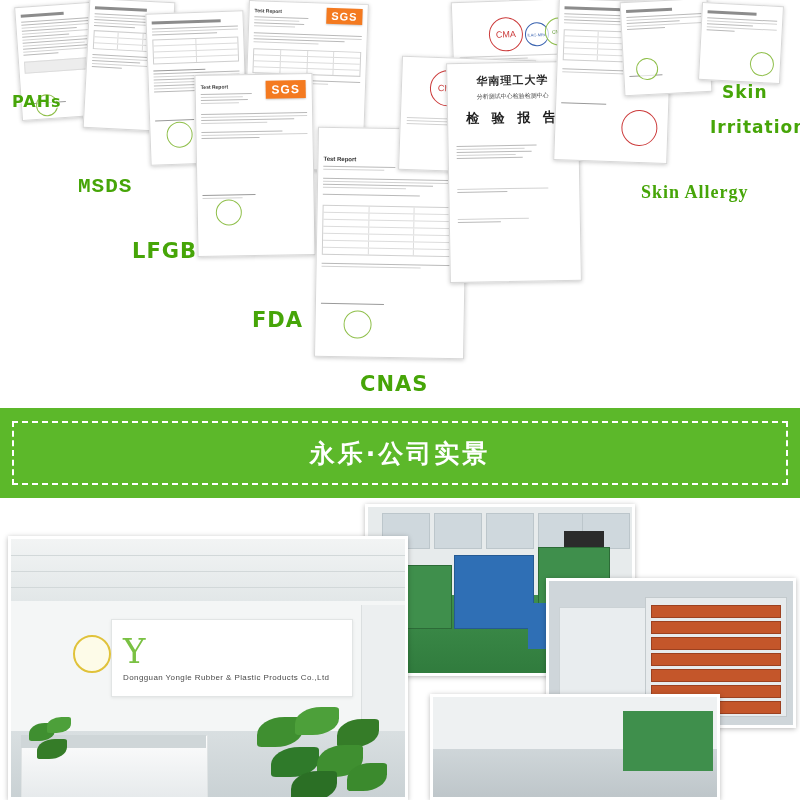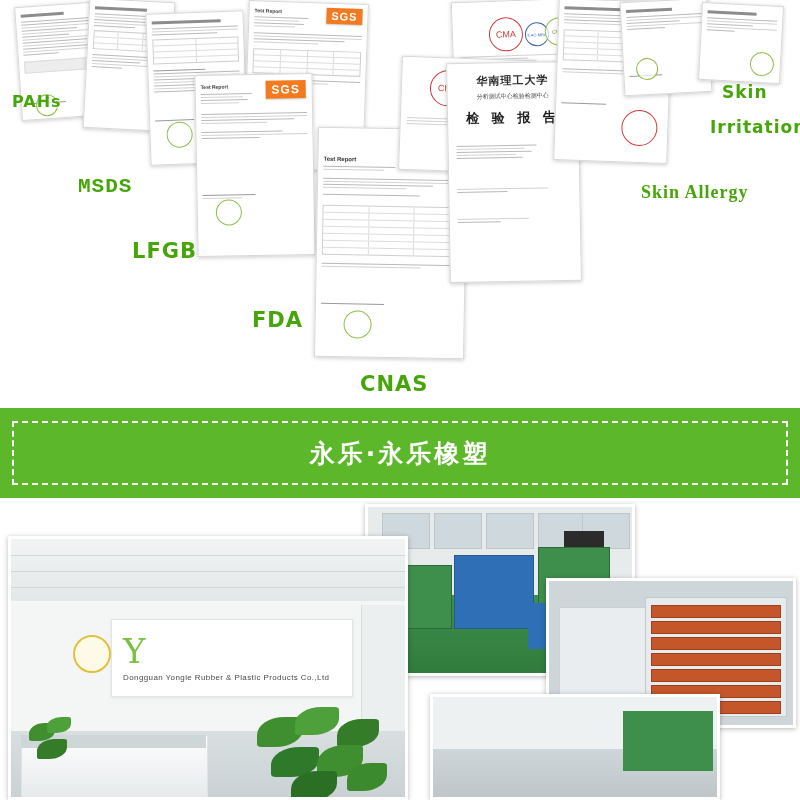--- a/index.html
+++ b/index.html
@@ -483,21 +483,21 @@
   <div class="clabel" style="left:132px;top:239px;font-size:21px;">LFGB</div>
   <div class="clabel" style="left:252px;top:308px;font-size:21px;">FDA</div>
   <div class="clabel" style="left:360px;top:372px;font-size:21px;">CNAS</div>
   <div class="clabel" style="left:641px;top:182px;font-size:18px;font-family:Liberation Serif, serif;">Skin Allergy</div>
   <div class="clabel" style="left:722px;top:82px;font-size:17px;">Skin</div>
   <div class="clabel" style="left:710px;top:117px;font-size:17px;">Irritation</div>
 </div>
 
 <div class="banner">
   <div class="banner-inner">
-    <div class="banner-title">永乐·永乐橡塑</div>
+    <div class="banner-title">永乐·公司实景</div>
   </div>
 </div>
 
 <div class="photos">
 
   <div class="ph ph2">
     <div class="p2-wall"></div>
     <div class="p2-win" style="left:14px;"></div>
     <div class="p2-win" style="left:66px;"></div>
     <div class="p2-win" style="left:118px;"></div>

